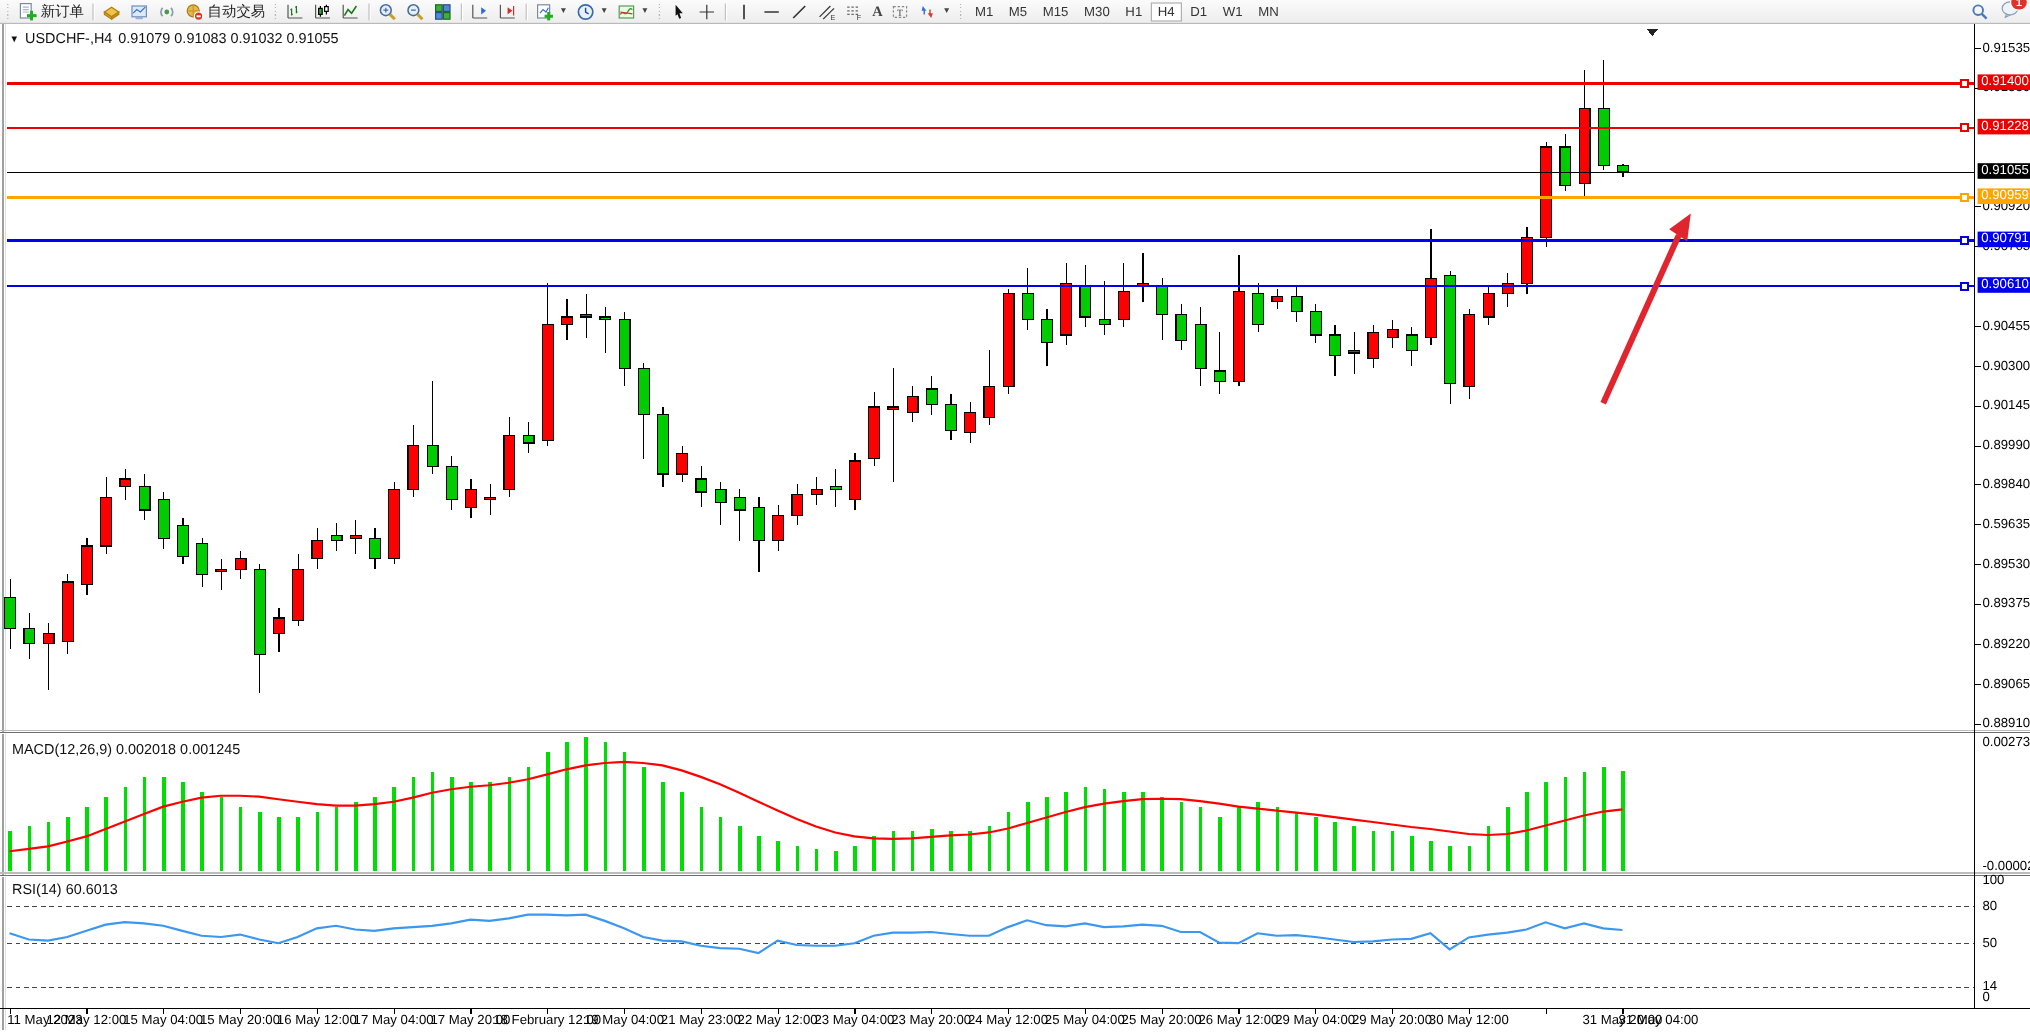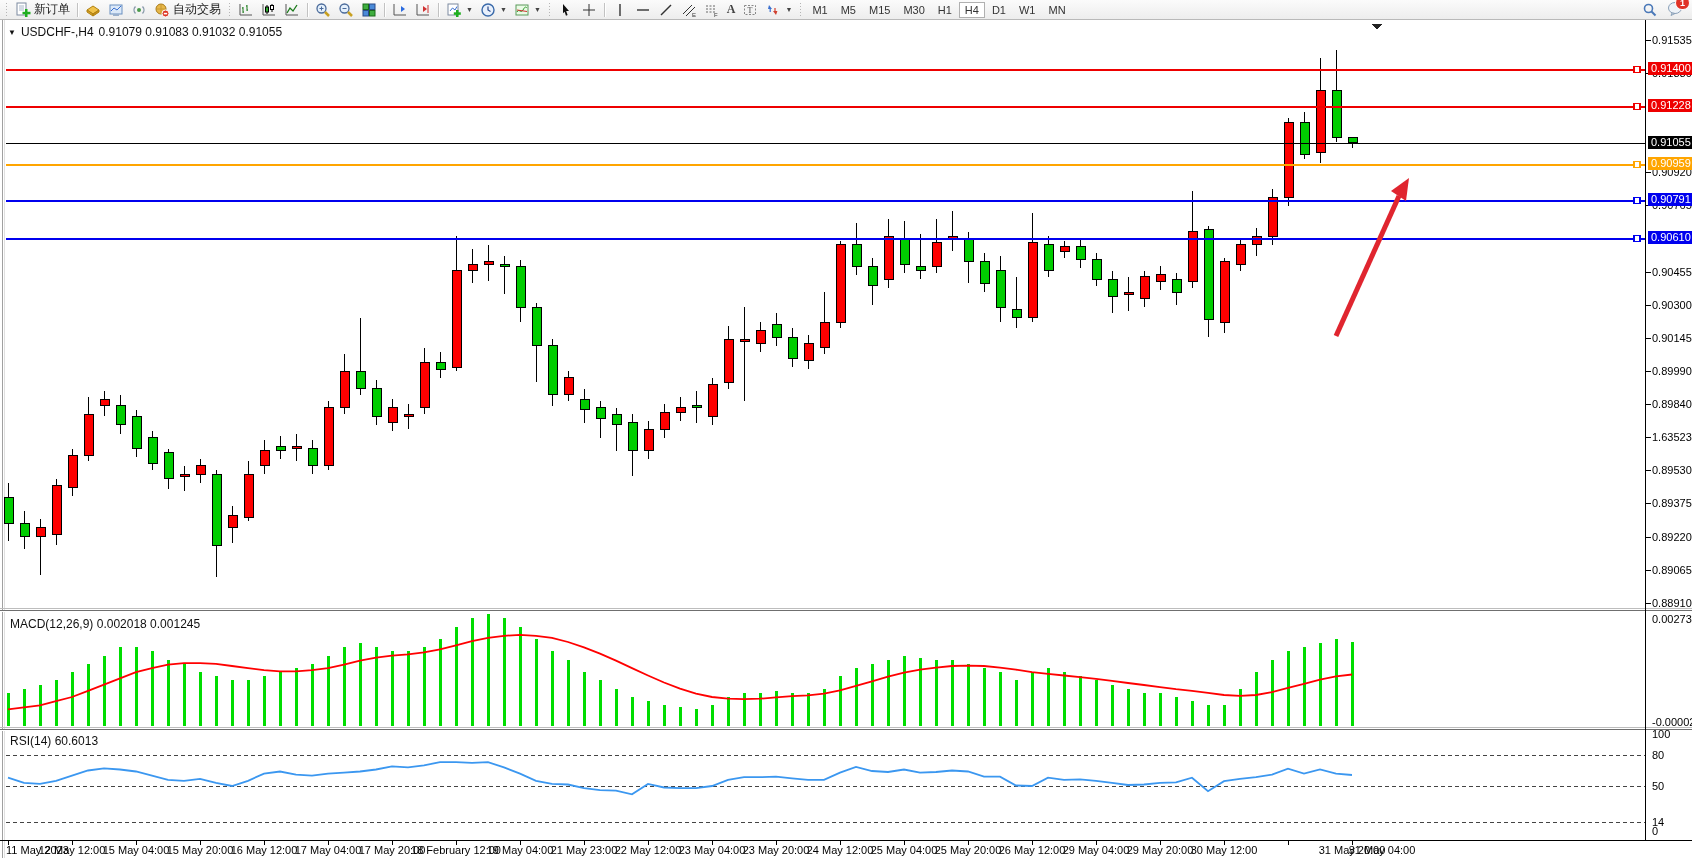--- a/index.html
+++ b/index.html
@@ -670,21 +670,21 @@
     <div id="gen-labels">
         <div class="ptick" style="top: 14px;">0.91535</div>
         <div class="ptick" style="top: 47.2438px;">0.91380</div>
         <div class="ptick" style="top: 145.903px;">0.90920</div>
         <div class="ptick" style="top: 179.147px;">0.90765</div>
         <div class="ptick" style="top: 245.634px;">0.90455</div>
         <div class="ptick" style="top: 278.878px;">0.90300</div>
         <div class="ptick" style="top: 312.122px;">0.90145</div>
         <div class="ptick" style="top: 345.365px;">0.89990</div>
         <div class="ptick" style="top: 377.537px;">0.89840</div>
-        <div class="ptick" style="top: 410.781px;">1.63523</div>
+        <div class="ptick" style="top: 410.781px;">0.59635</div>
         <div class="ptick" style="top: 444.024px;">0.89530</div>
         <div class="ptick" style="top: 477.268px;">0.89375</div>
         <div class="ptick" style="top: 510.512px;">0.89220</div>
         <div class="ptick" style="top: 543.756px;">0.89065</div>
         <div class="ptick" style="top: 576.999px;">0.88910</div>
         <div class="pbadge" style="top: 41.9543px; background: rgb(238, 0, 0);">0.91400</div>
         <div class="pbadge" style="top: 78.8441px; background: rgb(238, 0, 0);">0.91228</div>
         <div class="pbadge" style="top: 115.948px; background: rgb(0, 0, 0);">0.91055</div>
         <div class="pbadge" style="top: 136.538px; background: rgb(255, 165, 0);">0.90959</div>
         <div class="pbadge" style="top: 172.57px; background: rgb(0, 0, 238);">0.90791</div>

